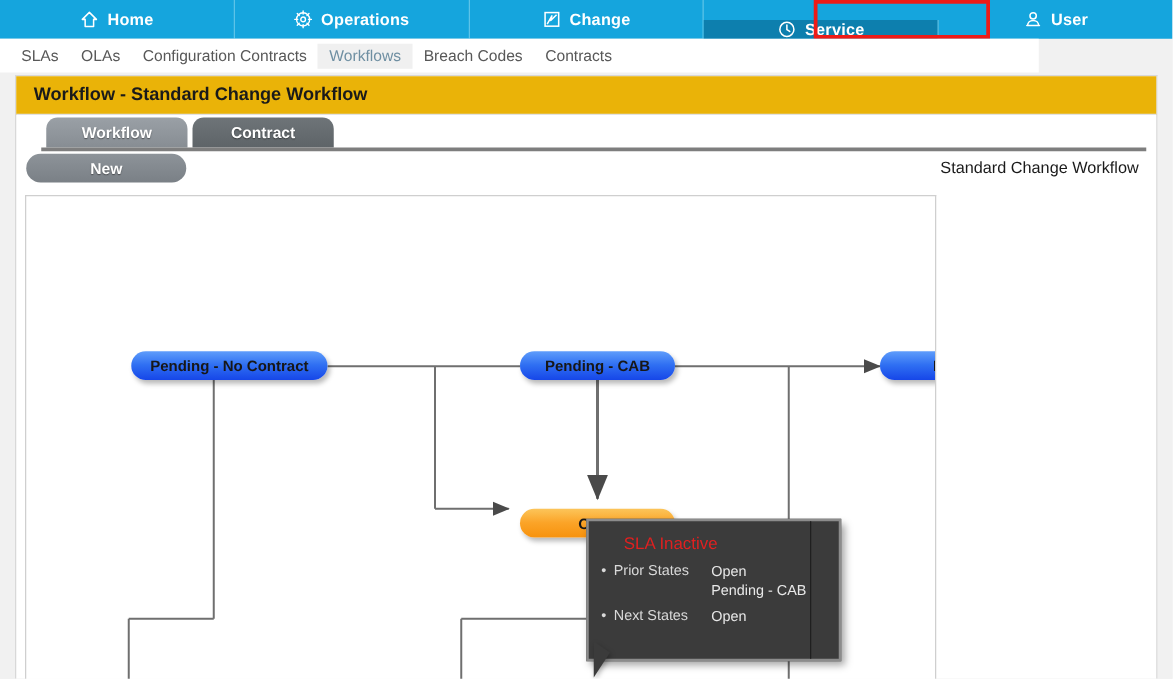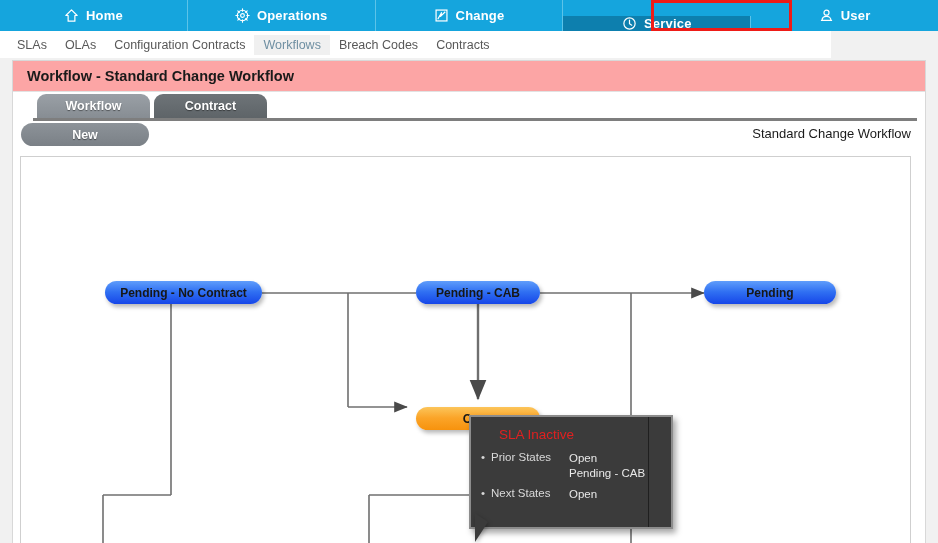--- a/index.html
+++ b/index.html
@@ -45,21 +45,21 @@
   }
   .subnav-item.active { color: #6f8fa2; background: #f0f0f0; }
 
   
   .panel {
     position: absolute; left: 12px; top: 60px; width: 914px; height: 483px;
     background: #ffffff; border: 1px solid #d8d8d8; border-bottom: none;
   }
   .page-title {
     position: absolute; left: 0; top: 0; width: 912px; height: 31px;
-    background: #fca5a5; display: flex; align-items: center; padding-left: 14px;
+    background: #eab308; display: flex; align-items: center; padding-left: 14px;
     font-size: 14.5px; font-weight: bold; color: #1a1a1a;
     border-bottom: 1px solid #e2e2e2;
   }
 
   
   .tabstrip {
     position: absolute; left: 0; top: 31px; width: 912px; height: 27px;
     display: flex; align-items: center; padding-left: 24px; gap: 4px;
   }
   .tab {
@@ -84,21 +84,21 @@
     display: flex; align-items: center; justify-content: center;
     text-shadow: 0 1px 1px rgba(0,0,0,.45); cursor: pointer;
   }
   .wf-caption {
     position: absolute; right: 14px; top: 3px;
     font-size: 13px; font-weight: normal; color: #1a1a1a;
   }
 
   
   .canvas {
-    position: absolute; left: 7px; top: 95px; width: 891px; height: 388px;
+    position: absolute; left: 7px; top: 95px; width: 729px; height: 388px;
     background: #ffffff; border: 1px solid #cfcfcf; border-bottom: none;
     overflow: hidden;
   }
   .canvas svg { position: absolute; left: 0; top: 0; }
 
   
   .node {
     position: absolute; height: 23px; border-radius: 12px;
     display: flex; align-items: center; justify-content: center;
     font-size: 12px; font-weight: bold; color: #171717;

